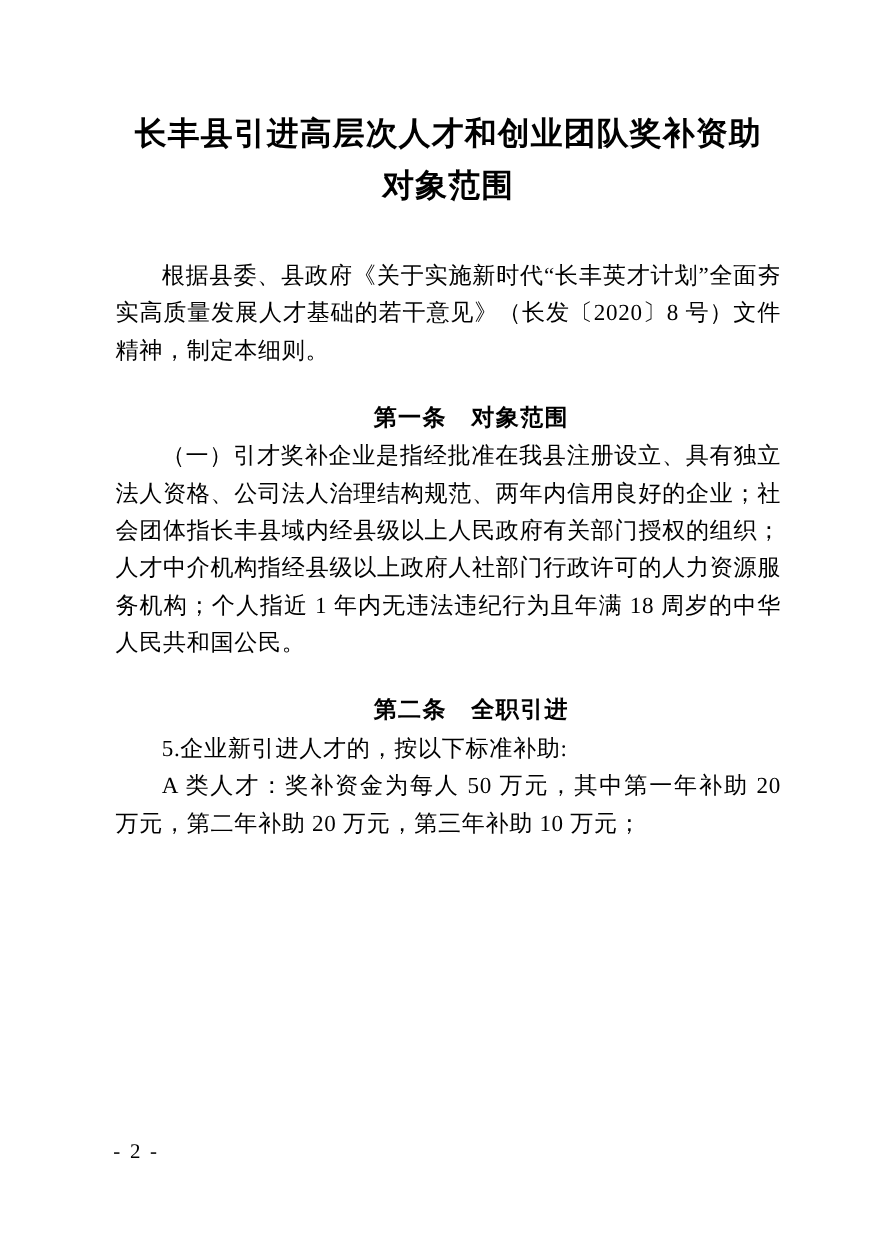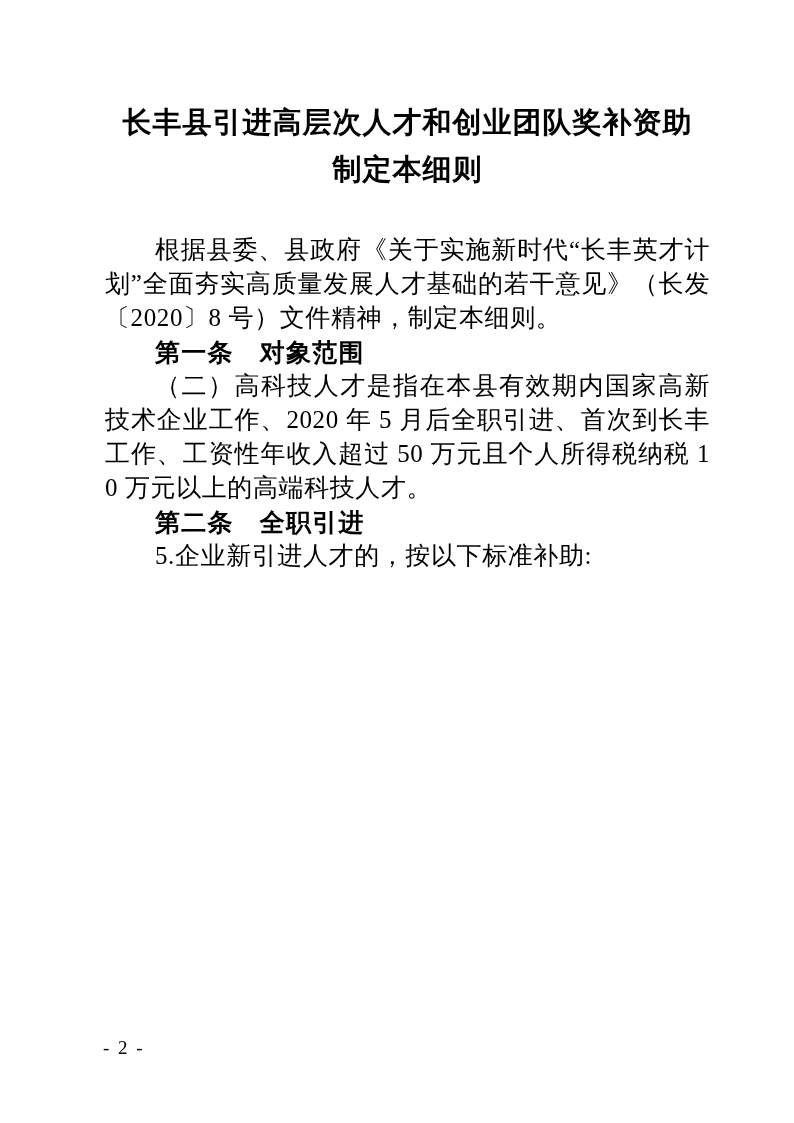--- a/index.html
+++ b/index.html
@@ -30,56 +30,58 @@
     line-height: 47px;
     text-align: center;
     letter-spacing: 1px;
   }
   .title-line {
     display: block;
     white-space: nowrap;
   }
   .body-text {
     margin-top: 40px;
-    font-size: 25px;
+    font-size: 21px;
     line-height: 34px;
   }
   .para {
     margin: 0;
     text-indent: 2em;
     text-align: justify;
     letter-spacing: 0.6px;
     word-break: break-all;
   }
   .para.heading {
     font-family: "Liberation Sans", "DejaVu Sans", sans-serif;
     font-weight: 700;
     letter-spacing: 1.2px;
-    text-align: left;
+    text-align: center;
+    margin-top: 28px;
   }
   .page-number {
     position: absolute;
     left: 103px;
     top: 1037px;
     font-size: 19px;
     letter-spacing: 2px;
     font-family: "Liberation Serif", "DejaVu Serif", serif;
   }
 </style>
 </head>
 <body>
 
 <div class="page">
   <div class="content">
     <h1 class="doc-title">
       <span class="title-line">长丰县引进高层次人才和创业团队奖补资助</span>
-      <span class="title-line">制定本细则</span>
+      <span class="title-line">对象范围</span>
     </h1>
     <div class="body-text">
       <p class="para">根据县委、县政府《关于实施新时代“长丰英才计划”全面夯实高质量发展人才基础的若干意见》（长发〔2020〕8 号）文件精神，制定本细则。</p>
       <p class="para heading">第一条　对象范围</p>
-      <p class="para">（二）高科技人才是指在本县有效期内国家高新技术企业工作、2020 年 5 月后全职引进、首次到长丰工作、工资性年收入超过 50 万元且个人所得税纳税 10 万元以上的高端科技人才。</p>
+      <p class="para">（一）引才奖补企业是指经批准在我县注册设立、具有独立法人资格、公司法人治理结构规范、两年内信用良好的企业；社会团体指长丰县域内经县级以上人民政府有关部门授权的组织；人才中介机构指经县级以上政府人社部门行政许可的人力资源服务机构；个人指近 1 年内无违法违纪行为且年满 18 周岁的中华人民共和国公民。</p>
       <p class="para heading">第二条　全职引进</p>
       <p class="para">5.企业新引进人才的，按以下标准补助:</p>
+      <p class="para">A 类人才：奖补资金为每人 50 万元，其中第一年补助 20 万元，第二年补助 20 万元，第三年补助 10 万元；</p>
     </div>
   </div>
   <div class="page-number">- 2 -</div>
 </div>
 
 </body></html>

